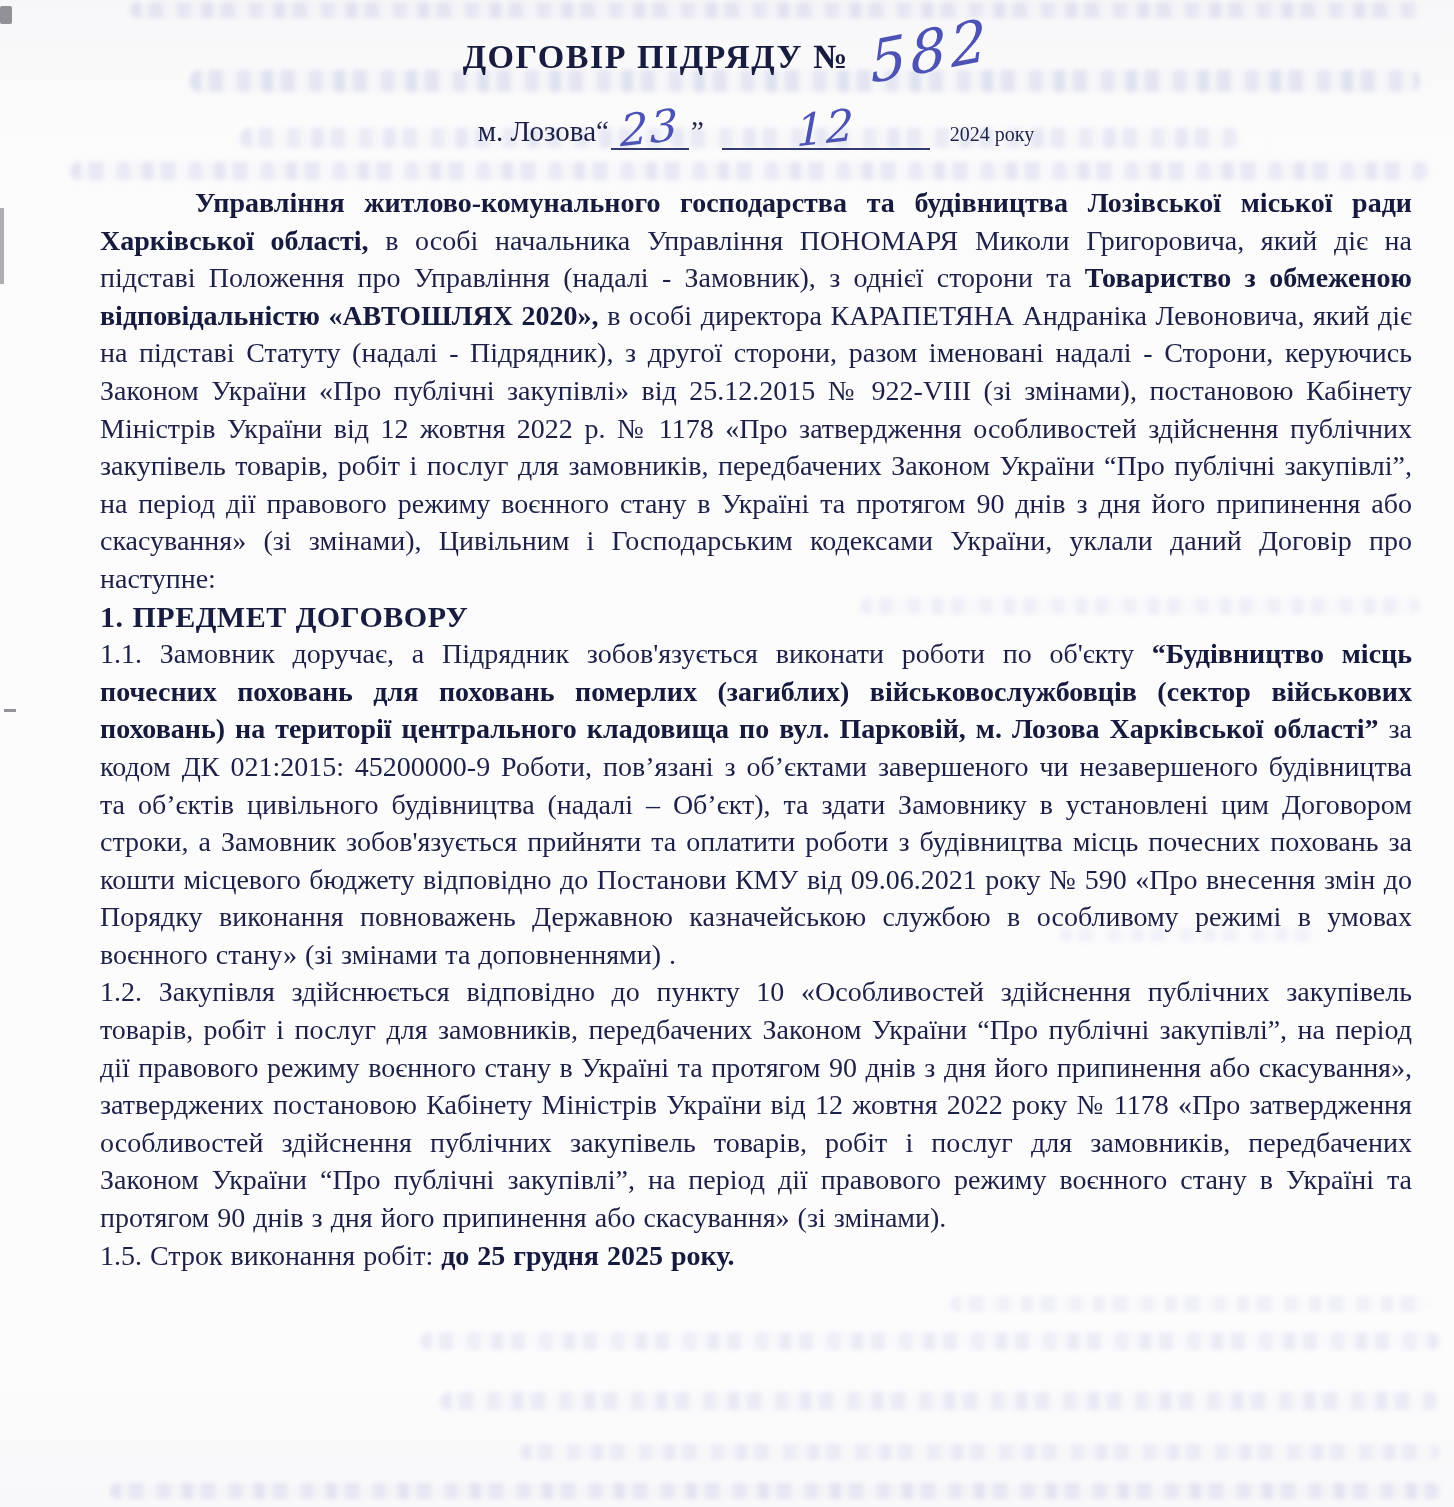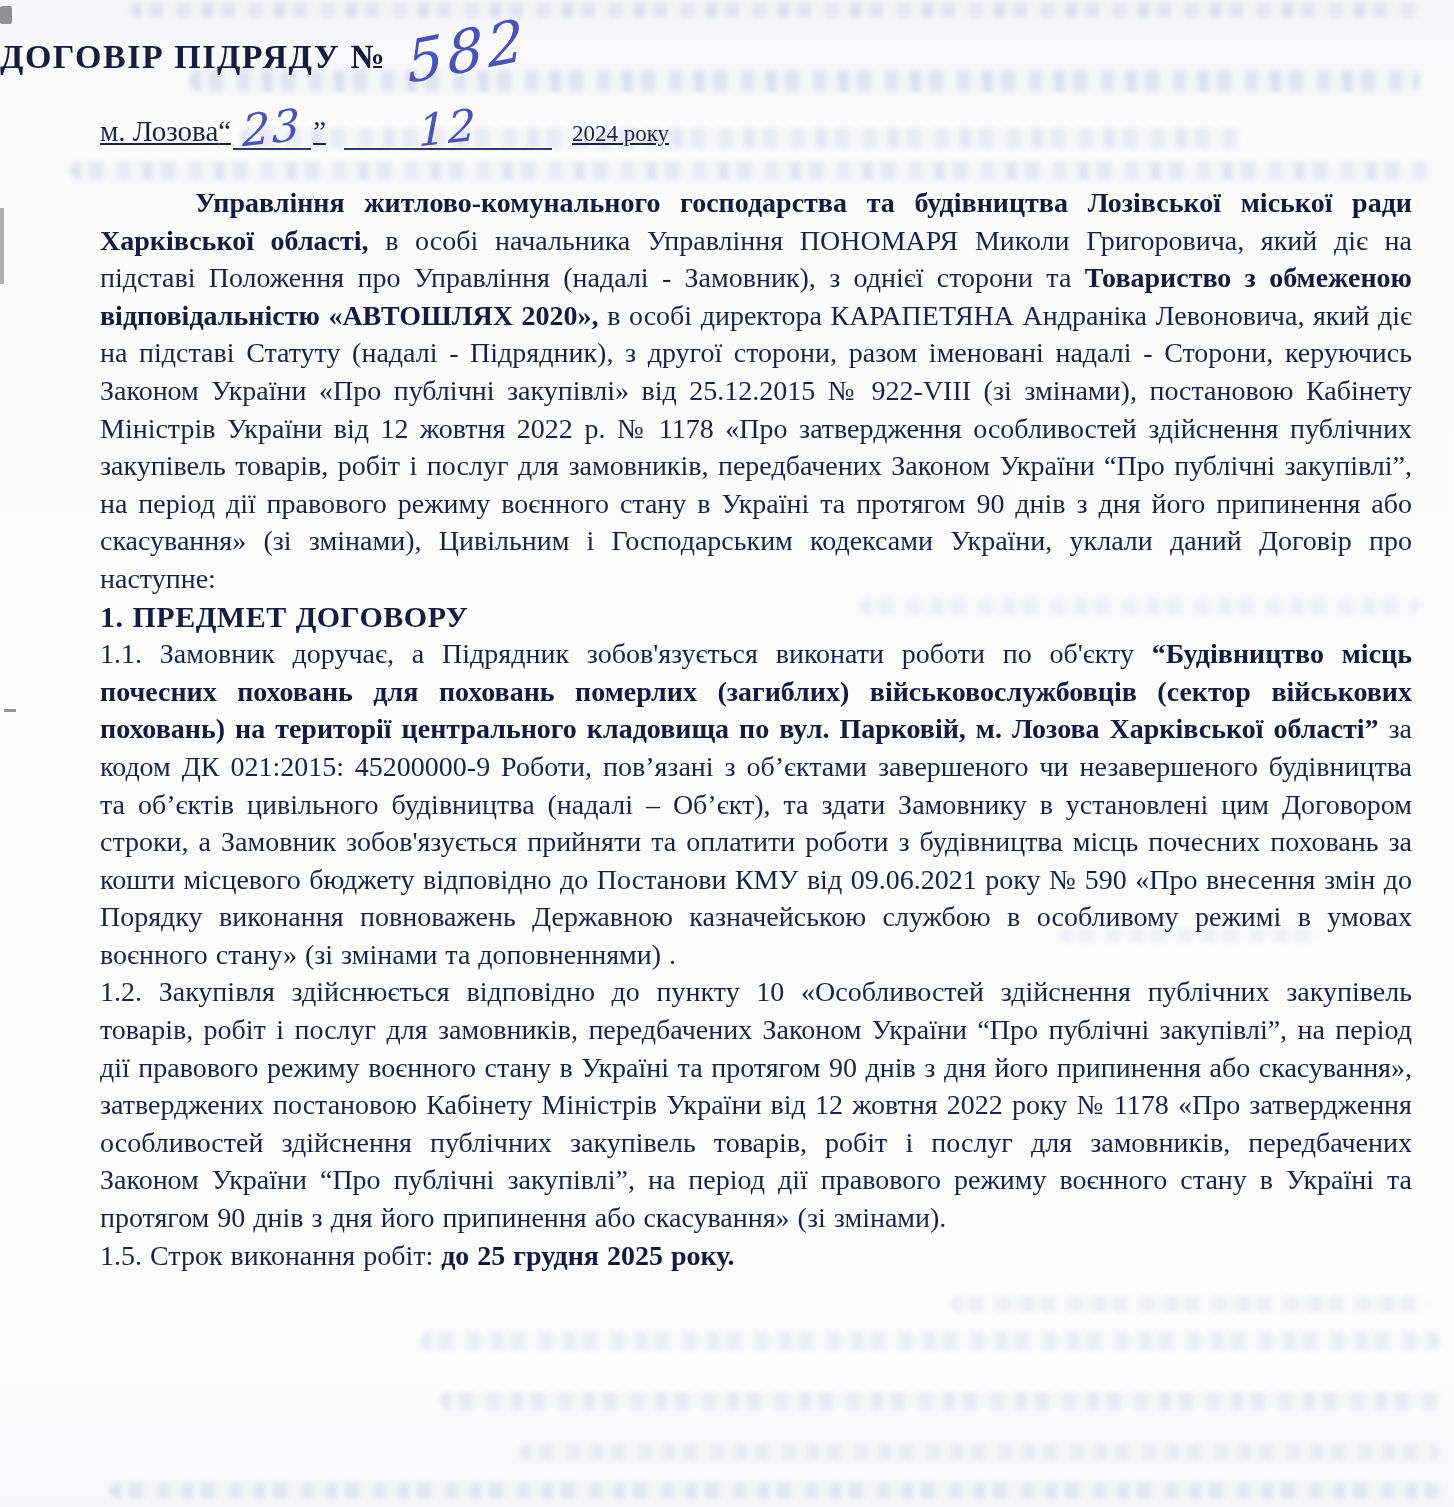--- a/index.html
+++ b/index.html
@@ -23,21 +23,21 @@
       rgba(122,132,196,.33) 19px 33px,
       rgba(122,132,196,.05) 33px 47px,
       rgba(122,132,196,.30) 47px 60px,
       rgba(122,132,196,.08) 60px 72px);
     pointer-events:none;
   }
   .mark{position:absolute;background:#3c3c46;pointer-events:none;}
   
   .title-row{
     position:absolute;top:22px;left:0;width:100%;
-    display:flex;justify-content:flex-start;align-items:flex-start;
+    display:flex;justify-content:center;align-items:flex-start;
     white-space:nowrap;
   }
   .title-text{
     font-size:34px;font-weight:700;letter-spacing:1.5px;
     color:#181c3e;padding-top:16px;
   }
   .hand{
     font-family:"DejaVu Serif",serif;
     font-style:italic;
     color:#4d52b5;
@@ -45,23 +45,22 @@
   .hand-number{
     display:inline-block;
     font-size:58px;
     transform:rotate(-11deg) skewX(-8deg);
     margin-left:20px;
     letter-spacing:4px;
     line-height:1;
   }
   .date-row{
     position:absolute;top:104px;left:100px;right:42px;
-    display:flex;justify-content:flex-start;align-items:baseline;
+    display:flex;justify-content:center;align-items:baseline;
     font-size:29px;
-    text-decoration:underline;
   }
   .city{font-size:29px;color:#1d2147;}
   .date-group{display:flex;align-items:baseline;white-space:nowrap;}
   .q{font-size:29px;color:#23284e;}
   .uline{
     display:inline-block;
     border-bottom:2px solid #343a6e;
     text-align:center;
     height:44px;
     vertical-align:baseline;
@@ -69,21 +68,21 @@
   .uline-day{width:78px;margin:0 2px;}
   .uline-month{width:208px;margin:0 14px 0 18px;}
   .hand-date{
     display:inline-block;
     font-size:44px;
     transform:rotate(-6deg) skewX(-6deg);
     line-height:1;
     position:relative;top:2px;
     letter-spacing:2px;
   }
-  .year{font-size:23px;margin-left:6px;}
+  .year{font-size:20px;margin-left:6px;}
   
   .body-text{
     position:absolute;top:184px;left:100px;width:1312px;
     font-size:28px;line-height:37.6px;
     text-align:justify;
     word-spacing:1px;
   }
   .body-text p{margin:0;}
   .intro{text-indent:95px;}
   .b{font-weight:700;color:#161a3c;}

